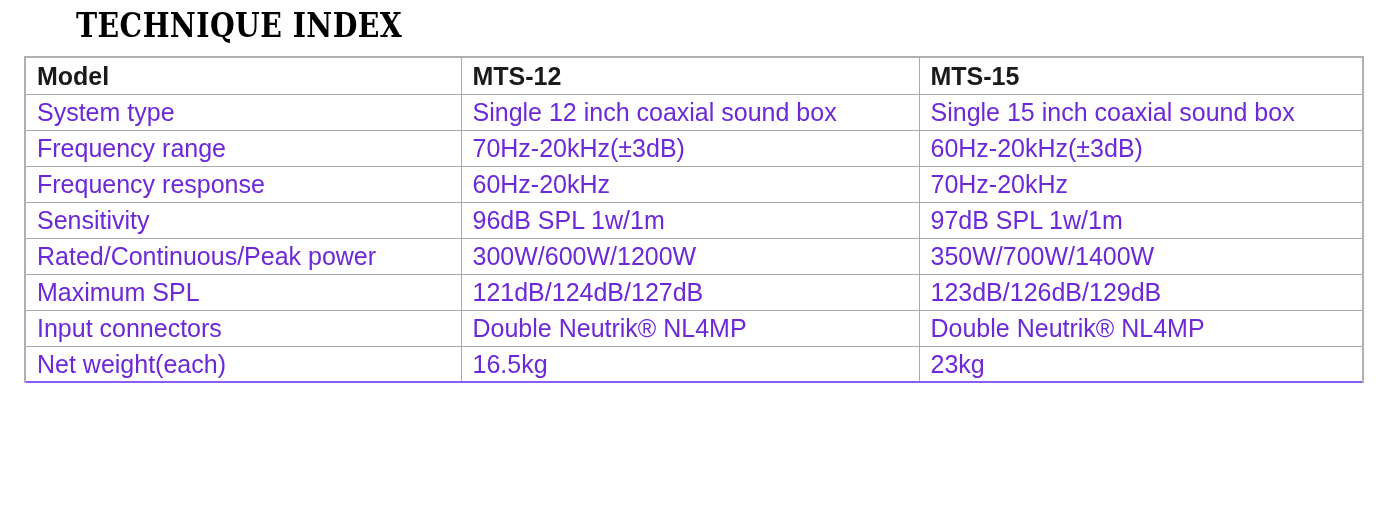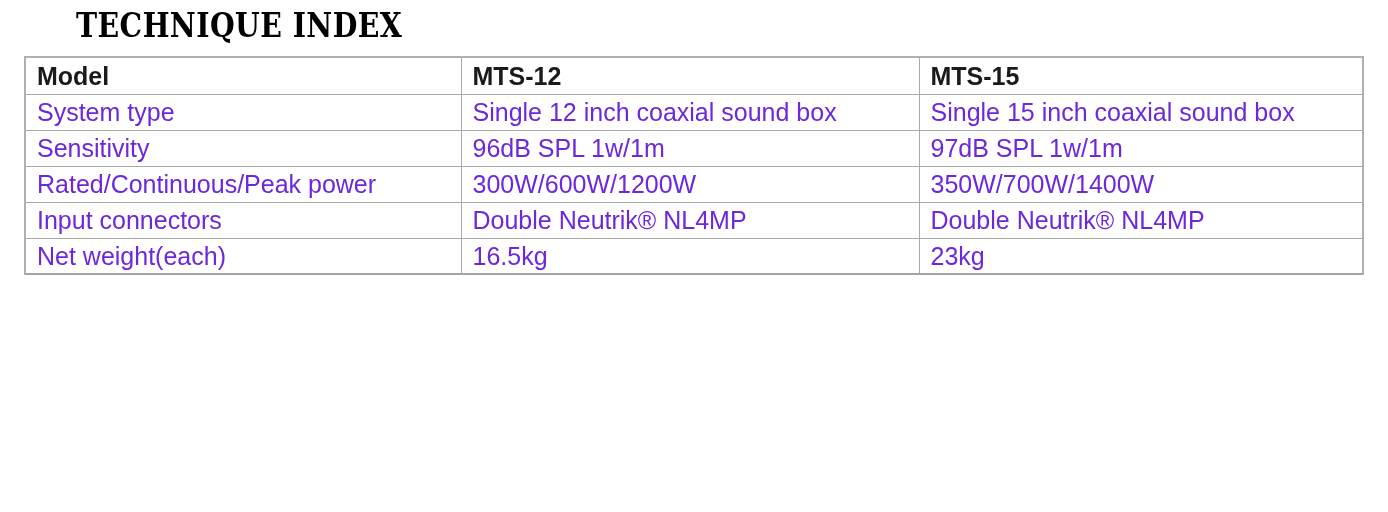--- a/index.html
+++ b/index.html
@@ -44,21 +44,21 @@
     left: 24px;
     top: 56px;
     width: 1338px;
   }
 
   table.spec-table {
     border-collapse: collapse;
     table-layout: fixed;
     width: 1338px;
     border-top: 2px solid #b0b0b0;
-    border-bottom: 2px solid #a3a3a3;
+    border-bottom: 2px solid #8b5cf6;
   }
 
   table.spec-table col.c-label { width: 436px; }
   table.spec-table col.c-v1    { width: 458px; }
   table.spec-table col.c-v2    { width: 444px; }
 
   table.spec-table td,
   table.spec-table th {
     height: 36px;
     box-sizing: border-box;
@@ -112,28 +112,43 @@
           <th>MTS-15</th>
         </tr>
       </thead>
       <tbody>
         <tr>
           <td>System type</td>
           <td>Single 12 inch coaxial sound box</td>
           <td>Single 15 inch coaxial sound box</td>
         </tr>
         <tr>
+          <td>Frequency range</td>
+          <td>70Hz-20kHz(±3dB)</td>
+          <td>60Hz-20kHz(±3dB)</td>
+        </tr>
+        <tr>
+          <td>Frequency response</td>
+          <td>60Hz-20kHz</td>
+          <td>70Hz-20kHz</td>
+        </tr>
+        <tr>
           <td>Sensitivity</td>
           <td>96dB SPL 1w/1m</td>
           <td>97dB SPL 1w/1m</td>
         </tr>
         <tr>
           <td>Rated/Continuous/Peak power</td>
           <td>300W/600W/1200W</td>
           <td>350W/700W/1400W</td>
+        </tr>
+        <tr>
+          <td>Maximum SPL</td>
+          <td>121dB/124dB/127dB</td>
+          <td>123dB/126dB/129dB</td>
         </tr>
         <tr>
           <td>Input connectors</td>
           <td>Double Neutrik® NL4MP</td>
           <td>Double Neutrik® NL4MP</td>
         </tr>
         <tr>
           <td>Net weight(each)</td>
           <td>16.5kg</td>
           <td>23kg</td>

